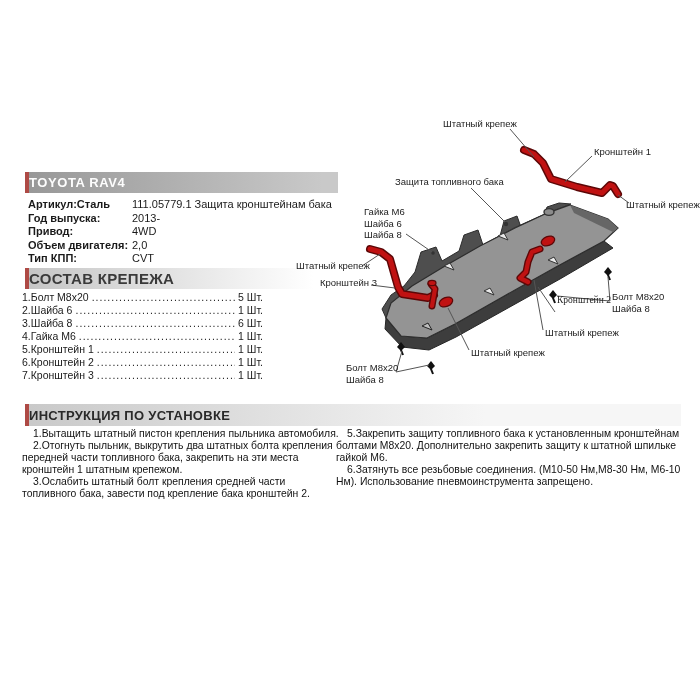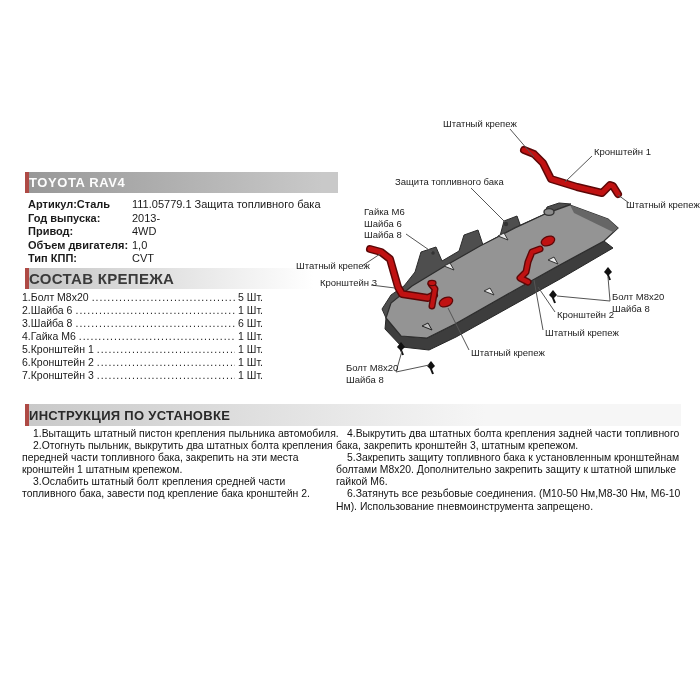--- a/index.html
+++ b/index.html
@@ -43,33 +43,33 @@
 
 <div class="page">
 
   <div class="bar bar-vehicle">
     <span>TOYOTA RAV4</span>
   </div>
 
   <div class="specs">
     <div class="spec-row">
       <span class="spec-label">Артикул:Сталь</span>
-      <span class="spec-value">111.05779.1 Защита топливного бака</span>
+      <span class="spec-value">111.05779.1 Защита кронштейнам бака</span>
     </div>
     <div class="spec-row">
       <span class="spec-label">Год выпуска:</span>
       <span class="spec-value">2013-</span>
     </div>
     <div class="spec-row">
       <span class="spec-label">Привод:</span>
       <span class="spec-value">4WD</span>
     </div>
     <div class="spec-row">
       <span class="spec-label">Объем двигателя:</span>
-      <span class="spec-value">1,0</span>
+      <span class="spec-value">2,0</span>
     </div>
     <div class="spec-row">
       <span class="spec-label">Тип КПП:</span>
       <span class="spec-value">CVT</span>
     </div>
   </div>
 
   <div class="bar bar-hardware">
     <span>СОСТАВ КРЕПЕЖА</span>
   </div>
@@ -187,38 +187,37 @@
   <div class="callout" style="left:395px;top:176px;">Защита топливного бака</div>
   <div class="callout" style="left:364px;top:206px;">
     <span style="display:block">Гайка М6</span>
     <span style="display:block">Шайба 6</span>
     <span style="display:block">Шайба 8</span>
   </div>
   <div class="callout" style="left:296px;top:260px;">Штатный крепеж</div>
   <div class="callout" style="left:320px;top:277px;">Кронштейн 3</div>
   <div class="callout" style="left:471px;top:347px;">Штатный крепеж</div>
   <div class="callout" style="left:545px;top:327px;">Штатный крепеж</div>
-  <div class="callout" style="left:557px;top:309px;">Кронштейн 2</div>
+  <div class="callout" style="left:557px;top:295px;font-family:Liberation Serif, serif;">Кронштейн 2</div>
   <div class="callout" style="left:612px;top:291px;">
     <span style="display:block">Болт М8х20</span>
     <span style="display:block">Шайба 8</span>
   </div>
   <div class="callout" style="left:346px;top:362px;">
     <span style="display:block">Болт М8х20</span>
     <span style="display:block">Шайба 8</span>
   </div>
 
   <div class="bar bar-instructions">
     <span>ИНСТРУКЦИЯ ПО УСТАНОВКЕ</span>
   </div>
 
   <div class="instr-col instr-left">
     <p>1.Вытащить штатный пистон крепления пыльника автомобиля.</p>
     <p>2.Отогнуть пыльник, выкрутить два штатных болта крепления передней части топливного бака, закрепить на эти места кронштейн 1 штатным крепежом.</p>
     <p>3.Ослабить штатный болт крепления средней части топливного бака, завести под крепление бака кронштейн 2.</p>
   </div>
   <div class="instr-col instr-right">
-    <p>4.Выкрутить два штатных болта крепления задней части топливного бака, закрепить кронштейн 3, штатным крепежом.</p>
     <p>5.Закрепить защиту топливного бака к установленным кронштейнам болтами М8х20. Дополнительно закрепить защиту к штатной шпильке гайкой М6.</p>
     <p>6.Затянуть все резьбовые соединения. (М10-50 Нм,М8-30 Нм, М6-10 Нм). Использование пневмоинструмента запрещено.</p>
   </div>
 
 </div>
 
 </body></html>

